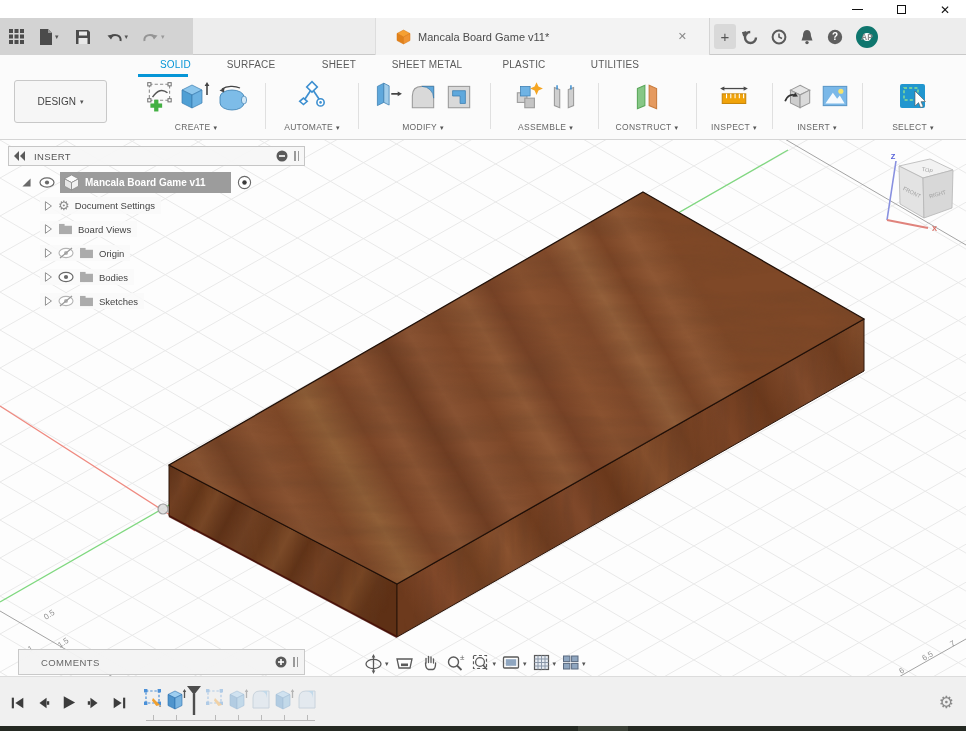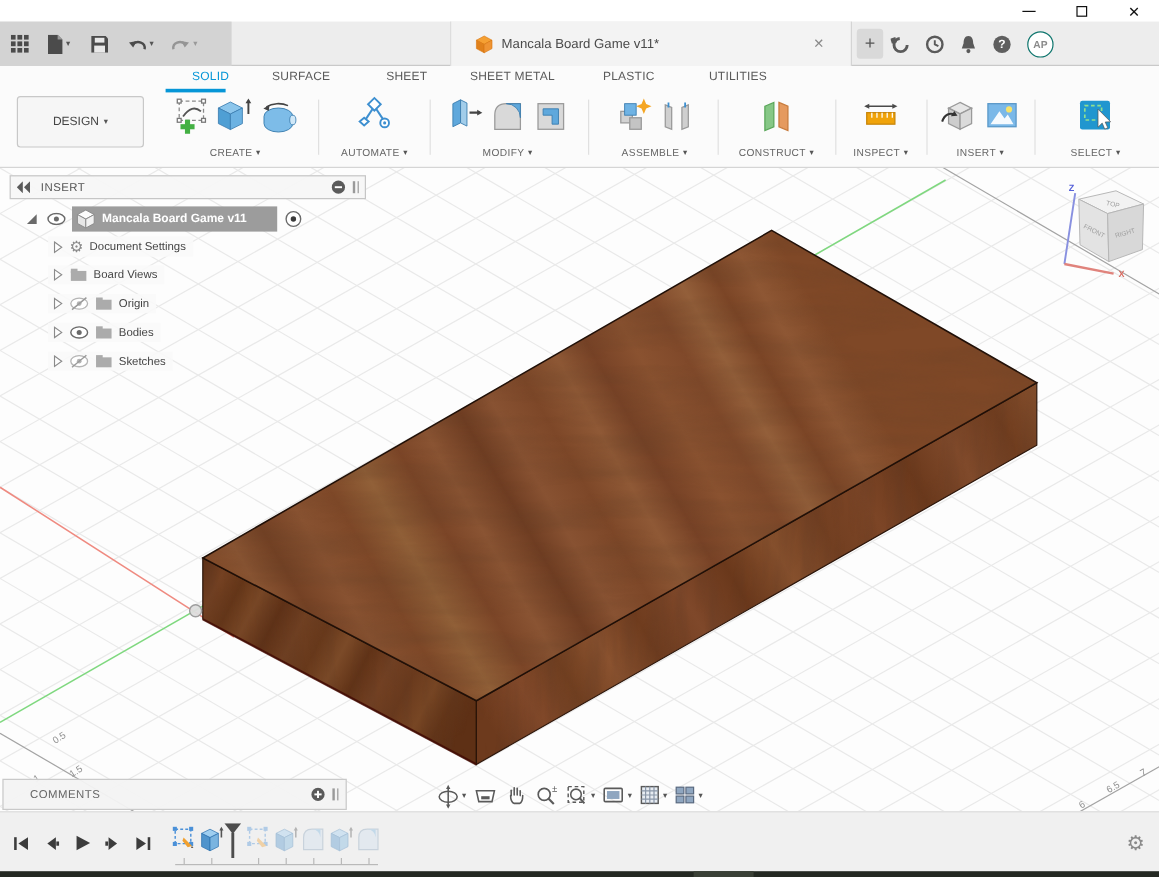--- a/index.html
+++ b/index.html
@@ -20,28 +20,28 @@
   .qat { position:absolute; left:0; top:0; width:193px; height:37px; background:#d3d3d3; display:flex; align-items:center; gap:7px; padding-left:9px; }
   .qbtn { display:flex; align-items:center; gap:2px; cursor:pointer; }
   .caret { font-size:7px; color:#555; line-height:7px; }
   .dim { opacity:.45; }
   .doctab { position:absolute; left:375px; top:0; width:335px; height:37px; background:#f3f3f3; border-left:1px solid #ddd; border-right:1px solid #d4d4d4; display:flex; align-items:center; padding:0 20px; }
   .doctab .title { font-size:11px; color:#4a4a4a; margin-left:7px; flex:1; white-space:nowrap; overflow:hidden; }
   .tabclose { color:#8a8a8a; font-size:11px; cursor:pointer; padding:0 2px; }
   .newtab { position:absolute; left:714px; top:6px; width:22px; height:25px; background:#d9d9d9; border-radius:3px; display:flex; align-items:center; justify-content:center; font-size:15px; color:#555; cursor:pointer; }
   .topicons { position:absolute; left:742px; top:0; height:37px; display:flex; align-items:center; gap:13px; }
   .ticon { cursor:pointer; display:flex; align-items:center; justify-content:center; }
-  .avatar { width:22px; height:22px; border-radius:50%; background:#fff; border:1px solid #0f766e; display:flex; align-items:center; justify-content:center; font-size:8.5px; font-weight:bold; color:#8a8a8a; cursor:pointer; }
+  .avatar { width:22px; height:22px; border-radius:50%; background:#fff; border:7px solid #0f766e; display:flex; align-items:center; justify-content:center; font-size:8.5px; font-weight:bold; color:#8a8a8a; cursor:pointer; }
 
   
   .ribbon { position:absolute; left:0; top:55px; width:966px; height:85px; background:#fbfbfb; border-bottom:1px solid #d5d5d5; }
   .rtab { position:absolute; top:4px; height:16px; font-size:10px; color:#5a5a5a; text-align:center; letter-spacing:.2px; cursor:pointer; }
   .rtab.active { color:#0696d7; }
   .underline { position:absolute; left:138px; top:19px; width:50px; height:3px; background:#0696d7; }
-  .designbtn { position:absolute; left:14px; top:25px; width:106px; height:43px; border:1px solid #c8c8c8; border-radius:3px; background:#f6f6f6; display:flex; align-items:center; justify-content:center; gap:4px; font-size:10px; color:#444; cursor:pointer; }
+  .designbtn { position:absolute; left:14px; top:25px; width:93px; height:43px; border:1px solid #c8c8c8; border-radius:3px; background:#f6f6f6; display:flex; align-items:center; justify-content:center; gap:4px; font-size:10px; color:#444; cursor:pointer; }
   .tgroup { position:absolute; top:24px; display:flex; flex-direction:column; align-items:center; }
   .ticons { height:38px; display:flex; align-items:flex-start; gap:4px; }
   .tico { width:32px; height:34px; display:flex; align-items:center; justify-content:center; cursor:pointer; }
   .glabel { margin-top:5px; font-size:8.5px; color:#666; letter-spacing:.3px; display:flex; align-items:center; gap:3px; cursor:pointer; }
   .gsep { position:absolute; top:28px; width:1px; height:46px; background:#e0e0e0; }
 
   
   .viewport { position:absolute; left:0; top:140px; width:966px; height:536px; background:#fdfdfd; }
   .viewport > svg { position:absolute; left:0; top:0; }
   #grid-a line, #grid-b line { stroke:#e9e9e9; stroke-width:1; }
@@ -55,21 +55,21 @@
   .grip { display:flex; gap:2px; margin-left:6px; cursor:pointer; }
   .grip i { width:1.5px; height:10px; background:#9a9a9a; display:block; }
   .b-row { position:absolute; display:flex; align-items:center; }
   .rowbg { background:rgba(249,249,249,.88); display:flex; align-items:center; padding:2px 6px 2px 3px; gap:5px; }
   .b-label { font-size:9.5px; color:#444; white-space:nowrap; }
   .hl { background:#9c9c9c; display:flex; align-items:center; gap:5px; padding:2px 25px 2px 3px; }
   .hl .b-label { color:#fff; font-weight:bold; font-size:10px; }
   .gearchar { font-size:13px; color:#8a8a8a; line-height:13px; }
 
   
-  .comments { position:absolute; left:2px; top:509px; width:287px; height:26px; background:rgba(243,243,243,.95); border:1px solid #c9c9c9; display:flex; align-items:center; padding:0 6px 0 22px; }
+  .comments { position:absolute; left:18px; top:509px; width:287px; height:26px; background:rgba(243,243,243,.95); border:1px solid #c9c9c9; display:flex; align-items:center; padding:0 6px 0 22px; }
   .comments .lbl { font-size:9.5px; color:#666; letter-spacing:.4px; flex:1; }
   .navbar { position:absolute; left:362px; top:511px; height:24px; display:flex; align-items:center; gap:3px; }
   .nbtn { display:flex; align-items:center; gap:1px; cursor:pointer; padding:1px; }
 
   
   .tl { position:absolute; left:0; top:676px; width:966px; height:50px; background:#f0f0f0; border-top:1px solid #dcdcdc; }
   .playback { position:absolute; left:10px; top:17px; display:flex; gap:9px; align-items:center; }
   .pbtn { cursor:pointer; display:flex; }
   .feat { position:absolute; top:11px; cursor:pointer; }
   .featdim { opacity:.38; }

